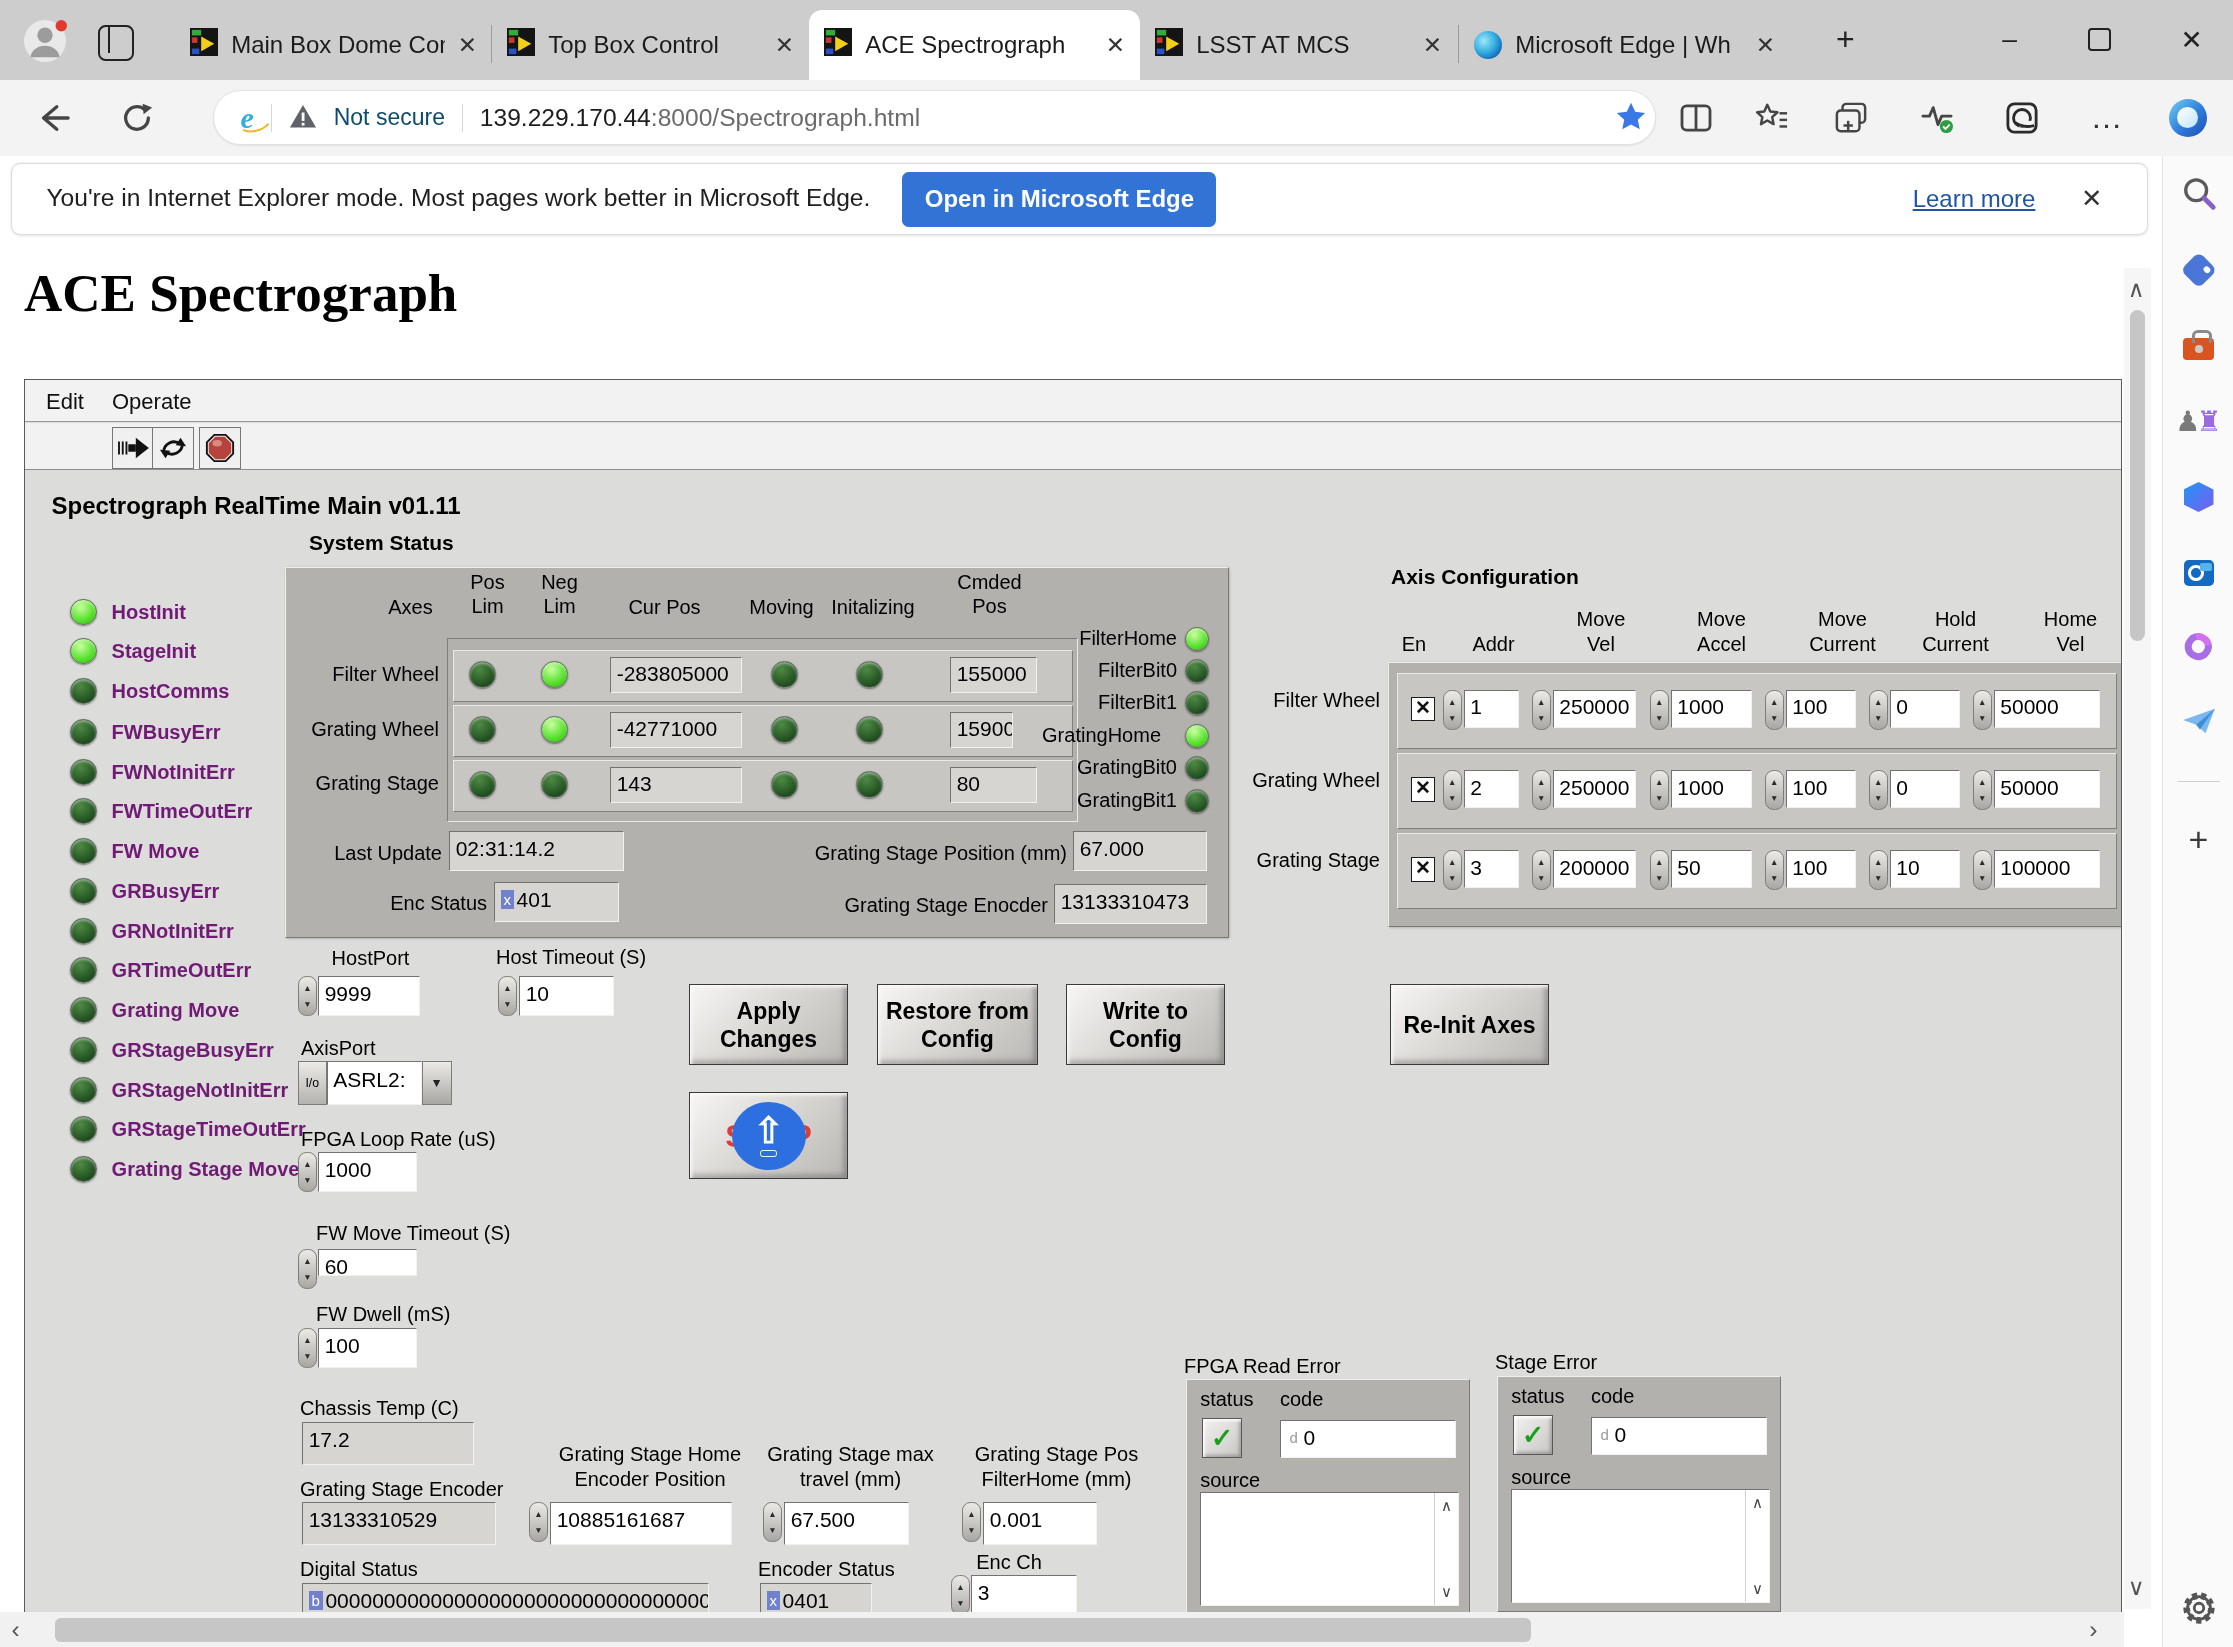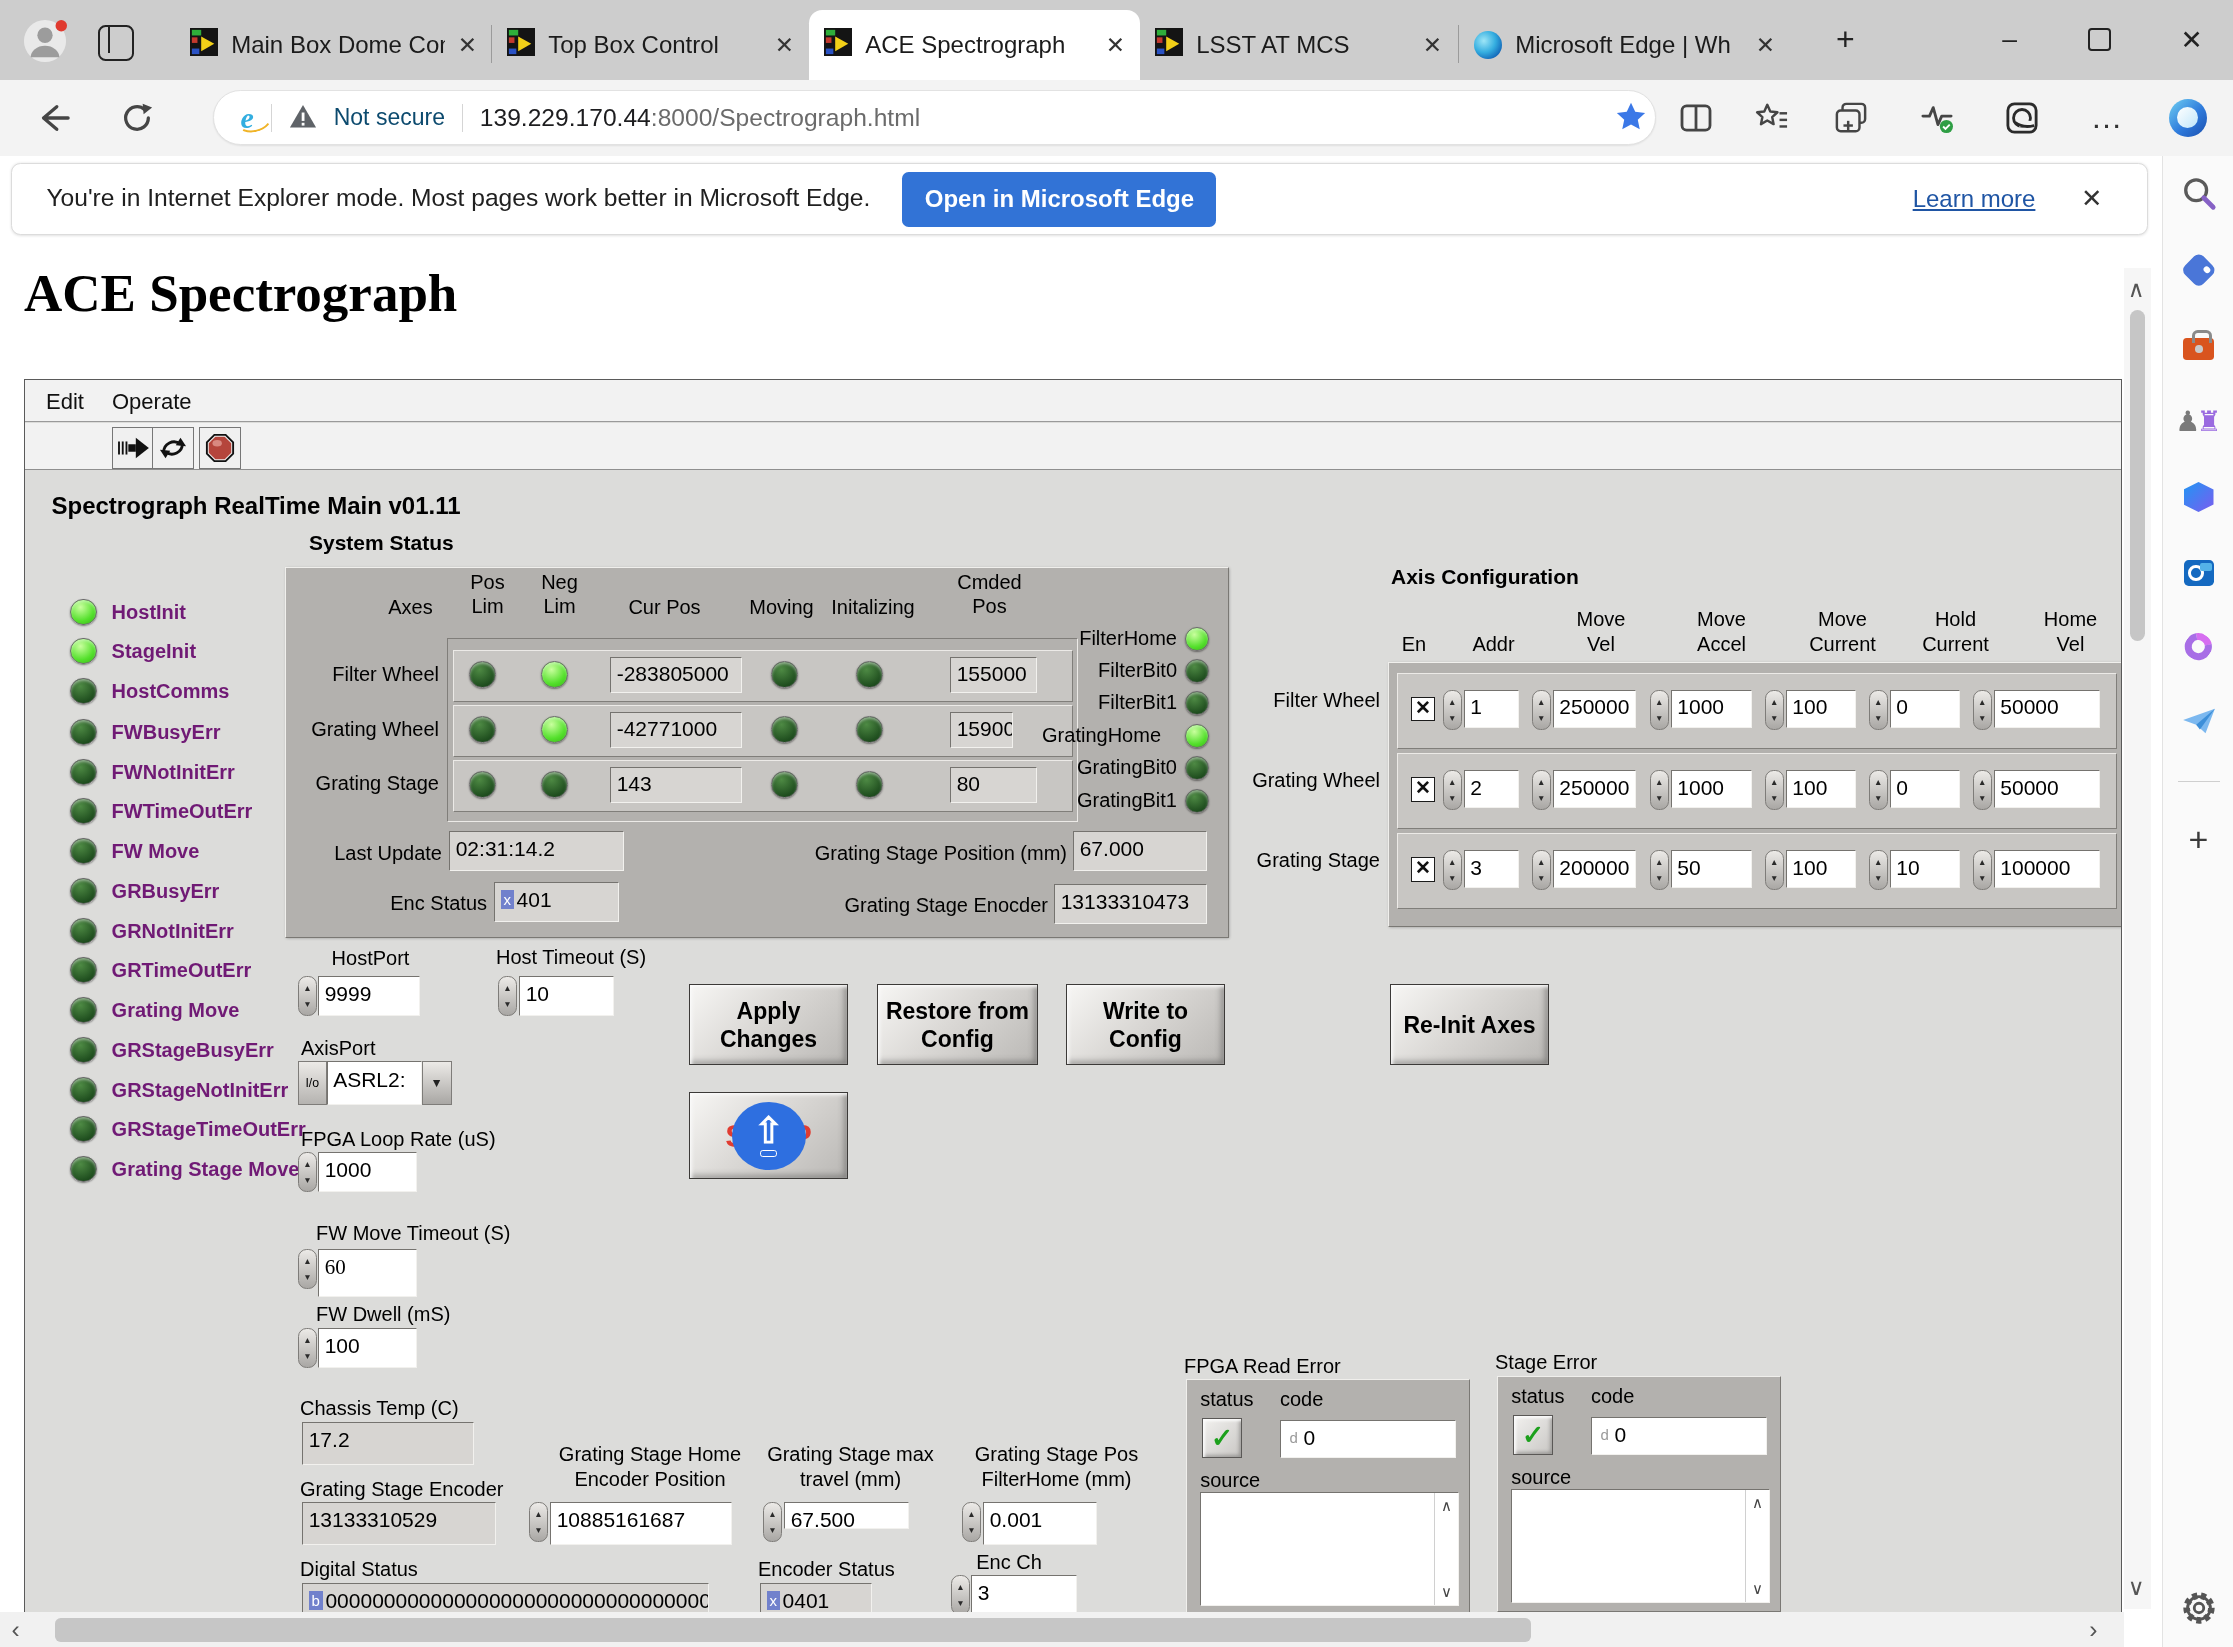--- a/index.html
+++ b/index.html
@@ -647,21 +647,21 @@
         <span class="aup">⇧</span>
         <span class="abar"></span>
       </div>
     </div>
 
     <div class="lbl" style="left:291px;top:842px;">FW Move Timeout (S)</div>
     <div class="spin" style="left:273px;top:869px;">
         <span>▲</span>
         <span>▼</span>
       </div>
-    <div class="fld" style="left:293px;top:869px;width:99px;height:48px;font-family:Liberation Serif, serif;">60</div>
+    <div class="fld" style="left:293px;top:869px;width:99px;height:27px;">60</div>
 
     <div class="lbl" style="left:291px;top:923px;">FW Dwell (mS)</div>
     <div class="spin" style="left:273px;top:948px;">
         <span>▲</span>
         <span>▼</span>
       </div>
     <div class="fld" style="left:293px;top:948px;width:99px;height:40px;">100</div>
 
     <div class="lbl" style="left:275px;top:1017px;">Chassis Temp (C)</div>
     <div class="fld ind" style="left:277px;top:1042px;width:172px;height:43px;">17.2</div>
@@ -677,21 +677,21 @@
         <span>▲</span>
         <span>▼</span>
       </div>
     <div class="fld" style="left:525px;top:1122px;width:182px;height:43px;">10885161687</div>
 
     <div class="lbl lblc" style="left:731px;top:1062px;width:189px;">Grating Stage max travel (mm)</div>
     <div class="spin" style="left:738px;top:1122px;">
         <span>▲</span>
         <span>▼</span>
       </div>
-    <div class="fld" style="left:759px;top:1122px;width:125px;height:27px;">67.500</div>
+    <div class="fld" style="left:759px;top:1122px;width:125px;height:43px;">67.500</div>
 
     <div class="lbl" style="left:733px;top:1178px;">Encoder Status</div>
     <div class="fld ind" style="left:735px;top:1203px;width:112px;height:30px;"><span class="radix">x</span><span>0401</span></div>
 
     <div class="lbl lblc" style="left:913px;top:1062px;width:237px;">Grating Stage Pos FilterHome (mm)</div>
     <div class="spin" style="left:937px;top:1122px;">
         <span>▲</span>
         <span>▼</span>
       </div>
     <div class="fld" style="left:958px;top:1122px;width:114px;height:43px;">0.001</div>

